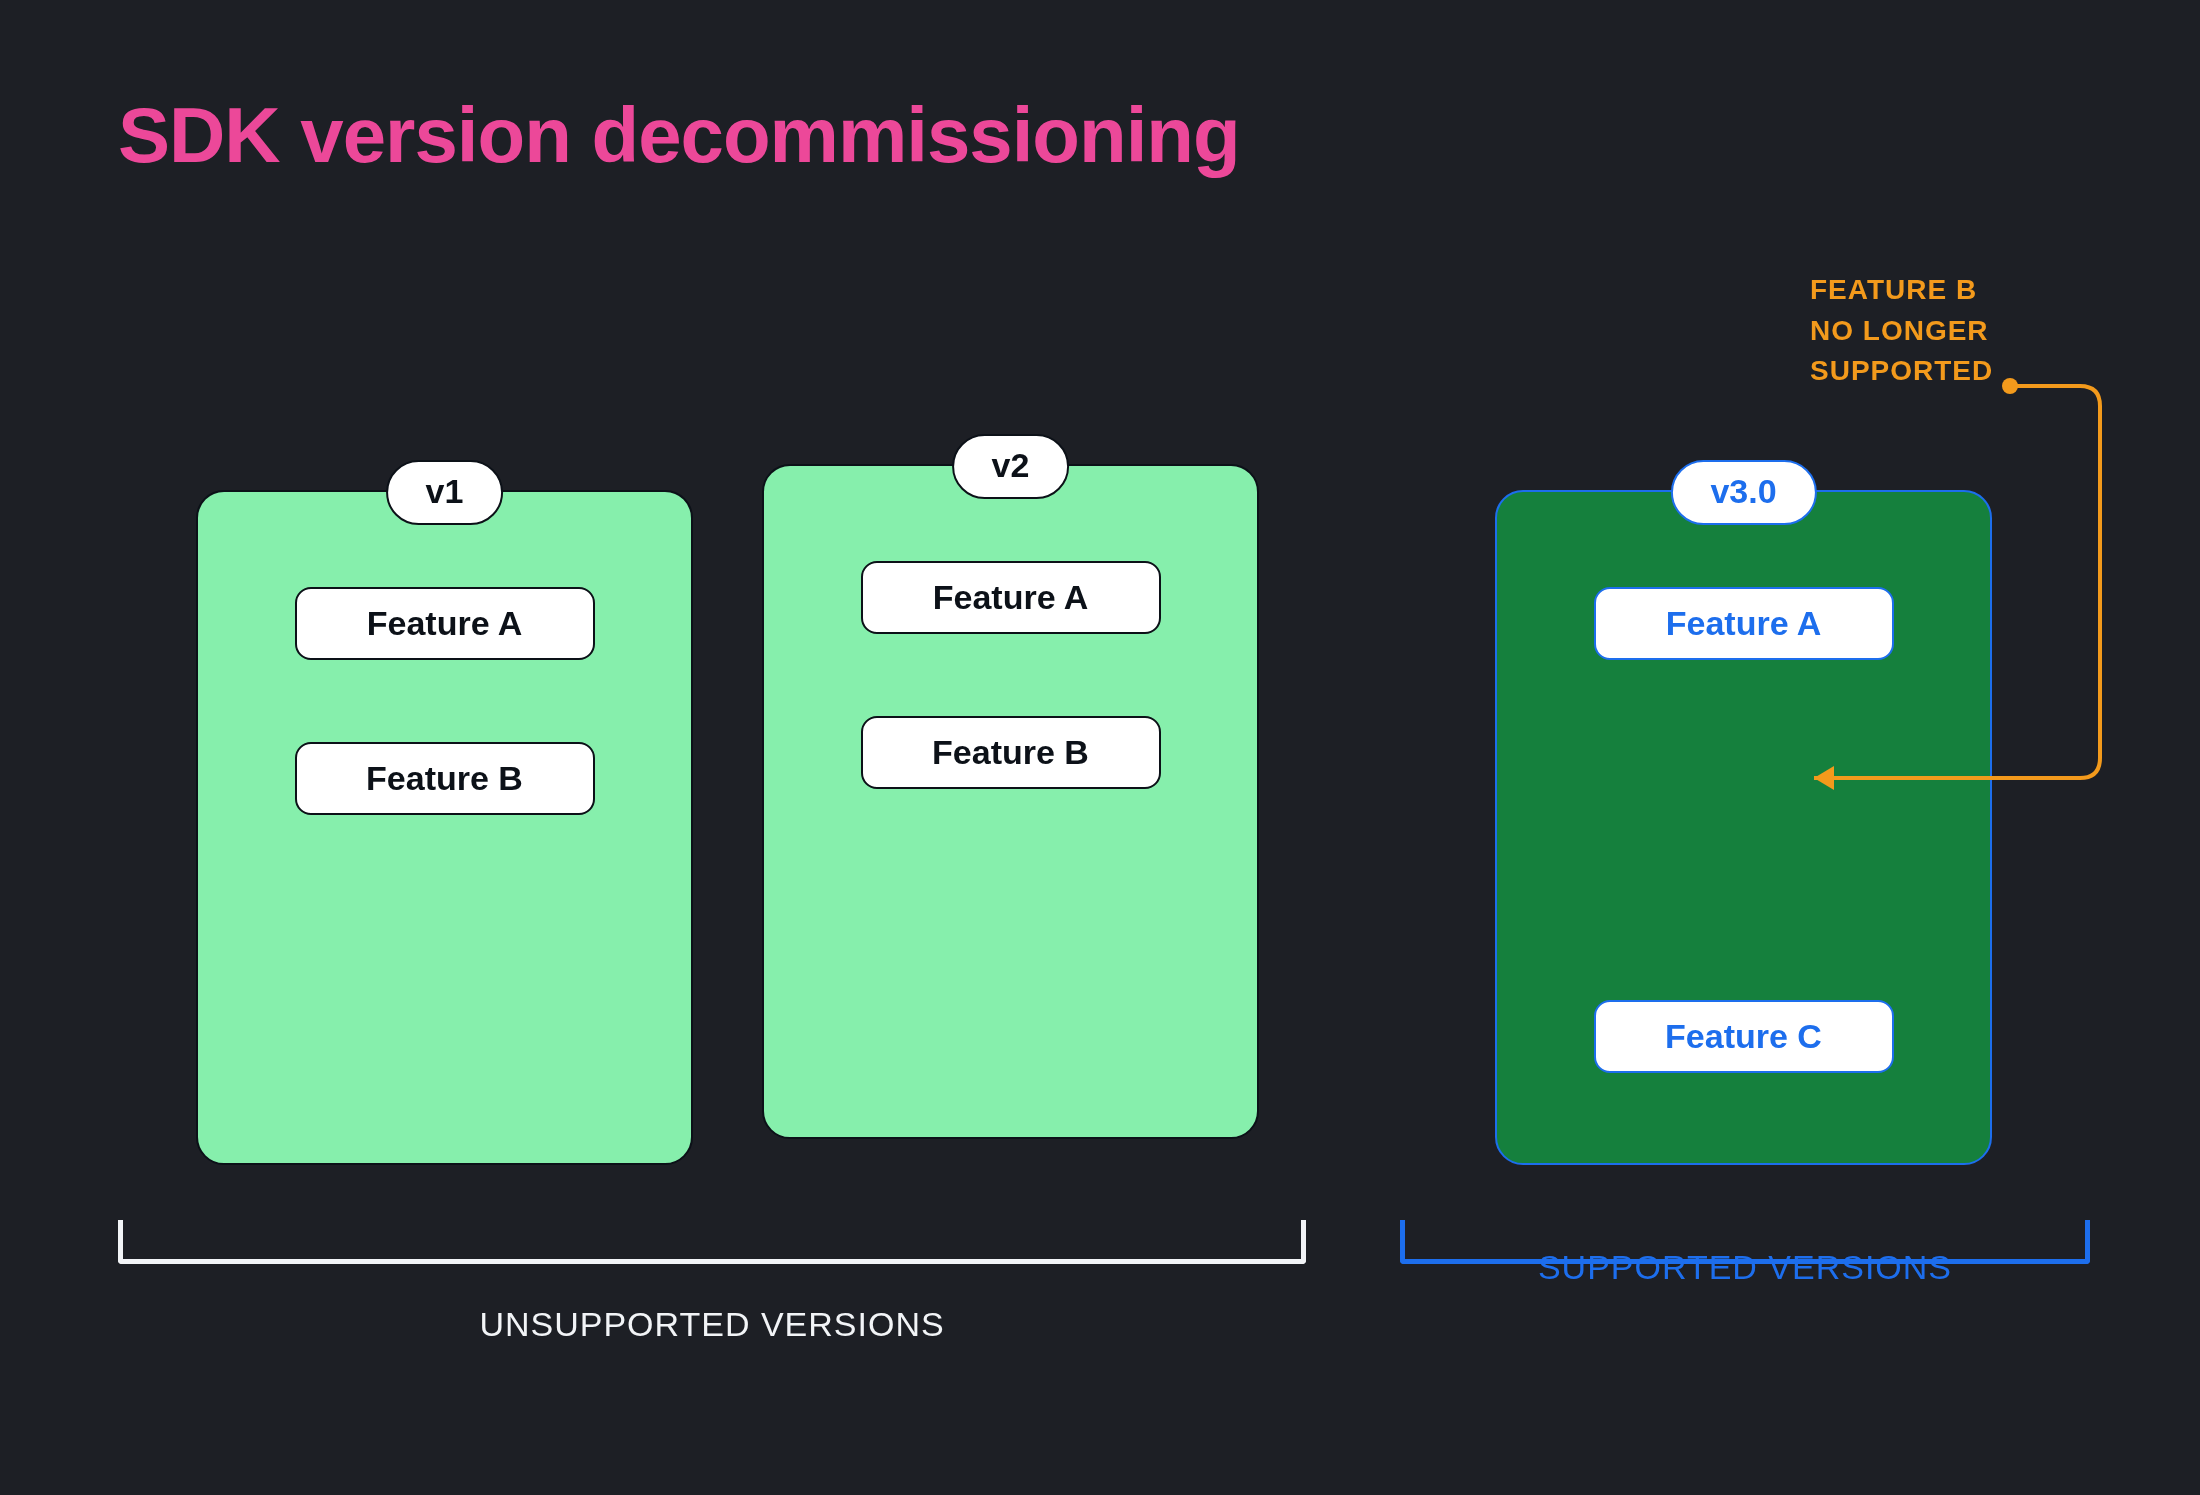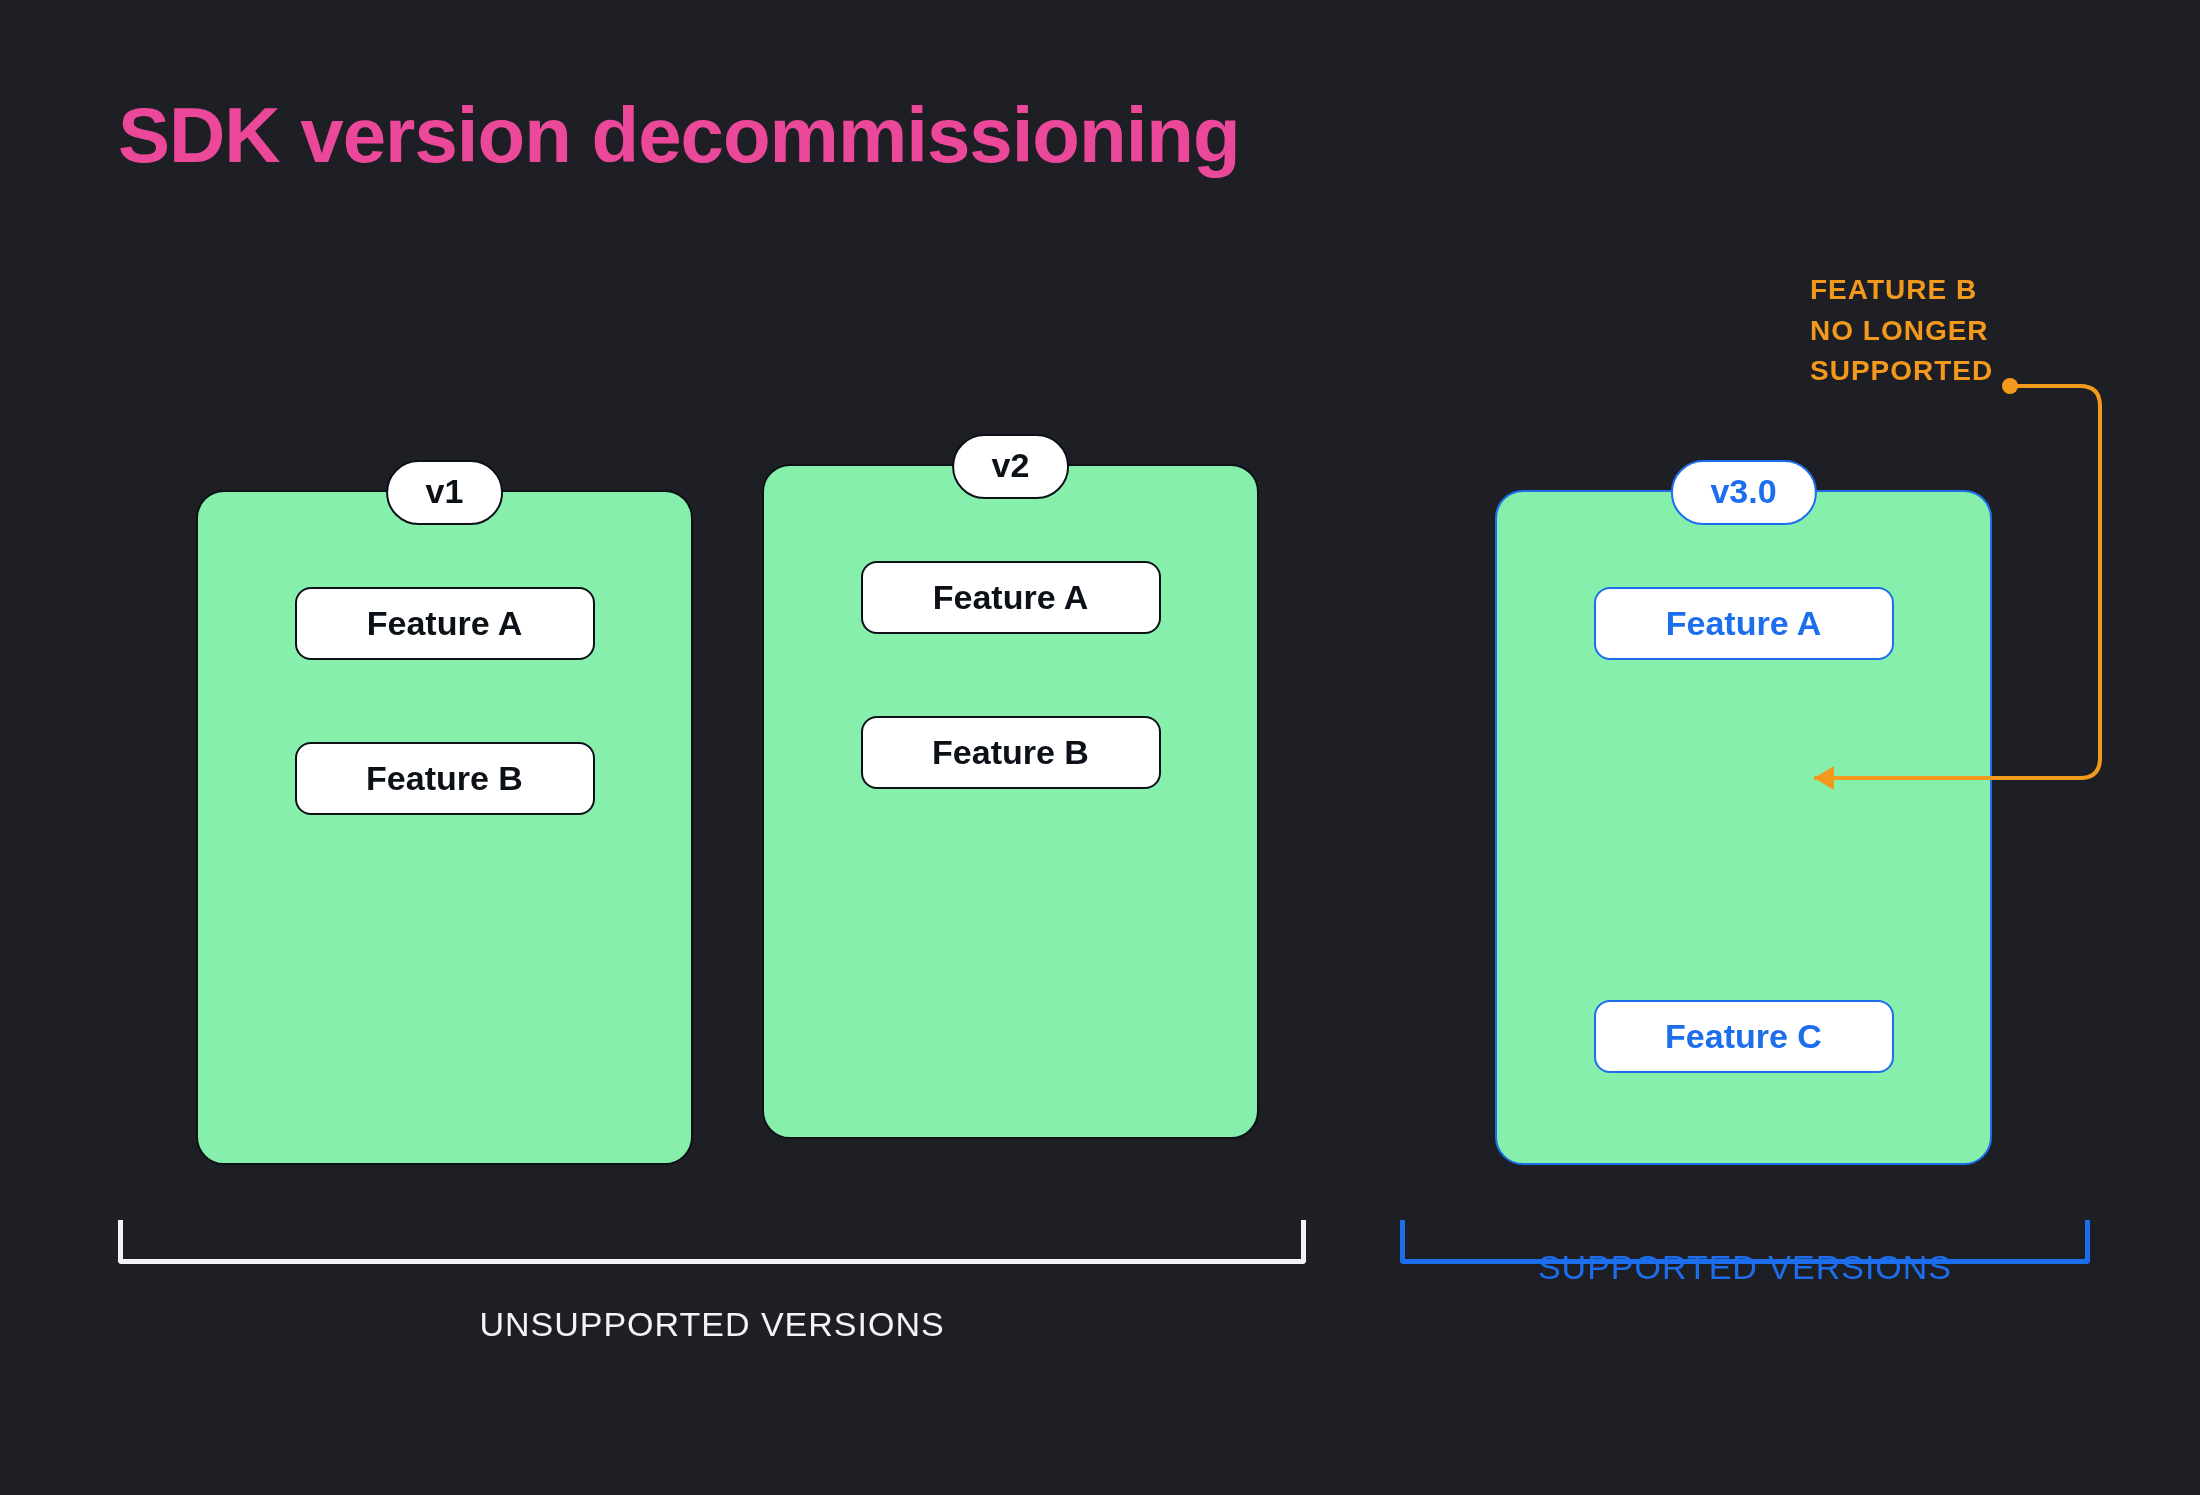--- a/index.html
+++ b/index.html
@@ -22,21 +22,21 @@
   .card {
     position: absolute;
     border-radius: 28px;
     border: 2px solid;
   }
   .card-light {
     background: #86efac;
     border-color: #0c1118;
   }
   .card-blue {
-    background: #86efac;
+    background: #15803d;
     border-color: #1d6eed;
   }
   .version-pill {
     position: absolute;
     top: -32px;
     left: 50%;
     transform: translateX(-50%);
     background: #ffffff;
     border: 2px solid;
     border-radius: 999px;

